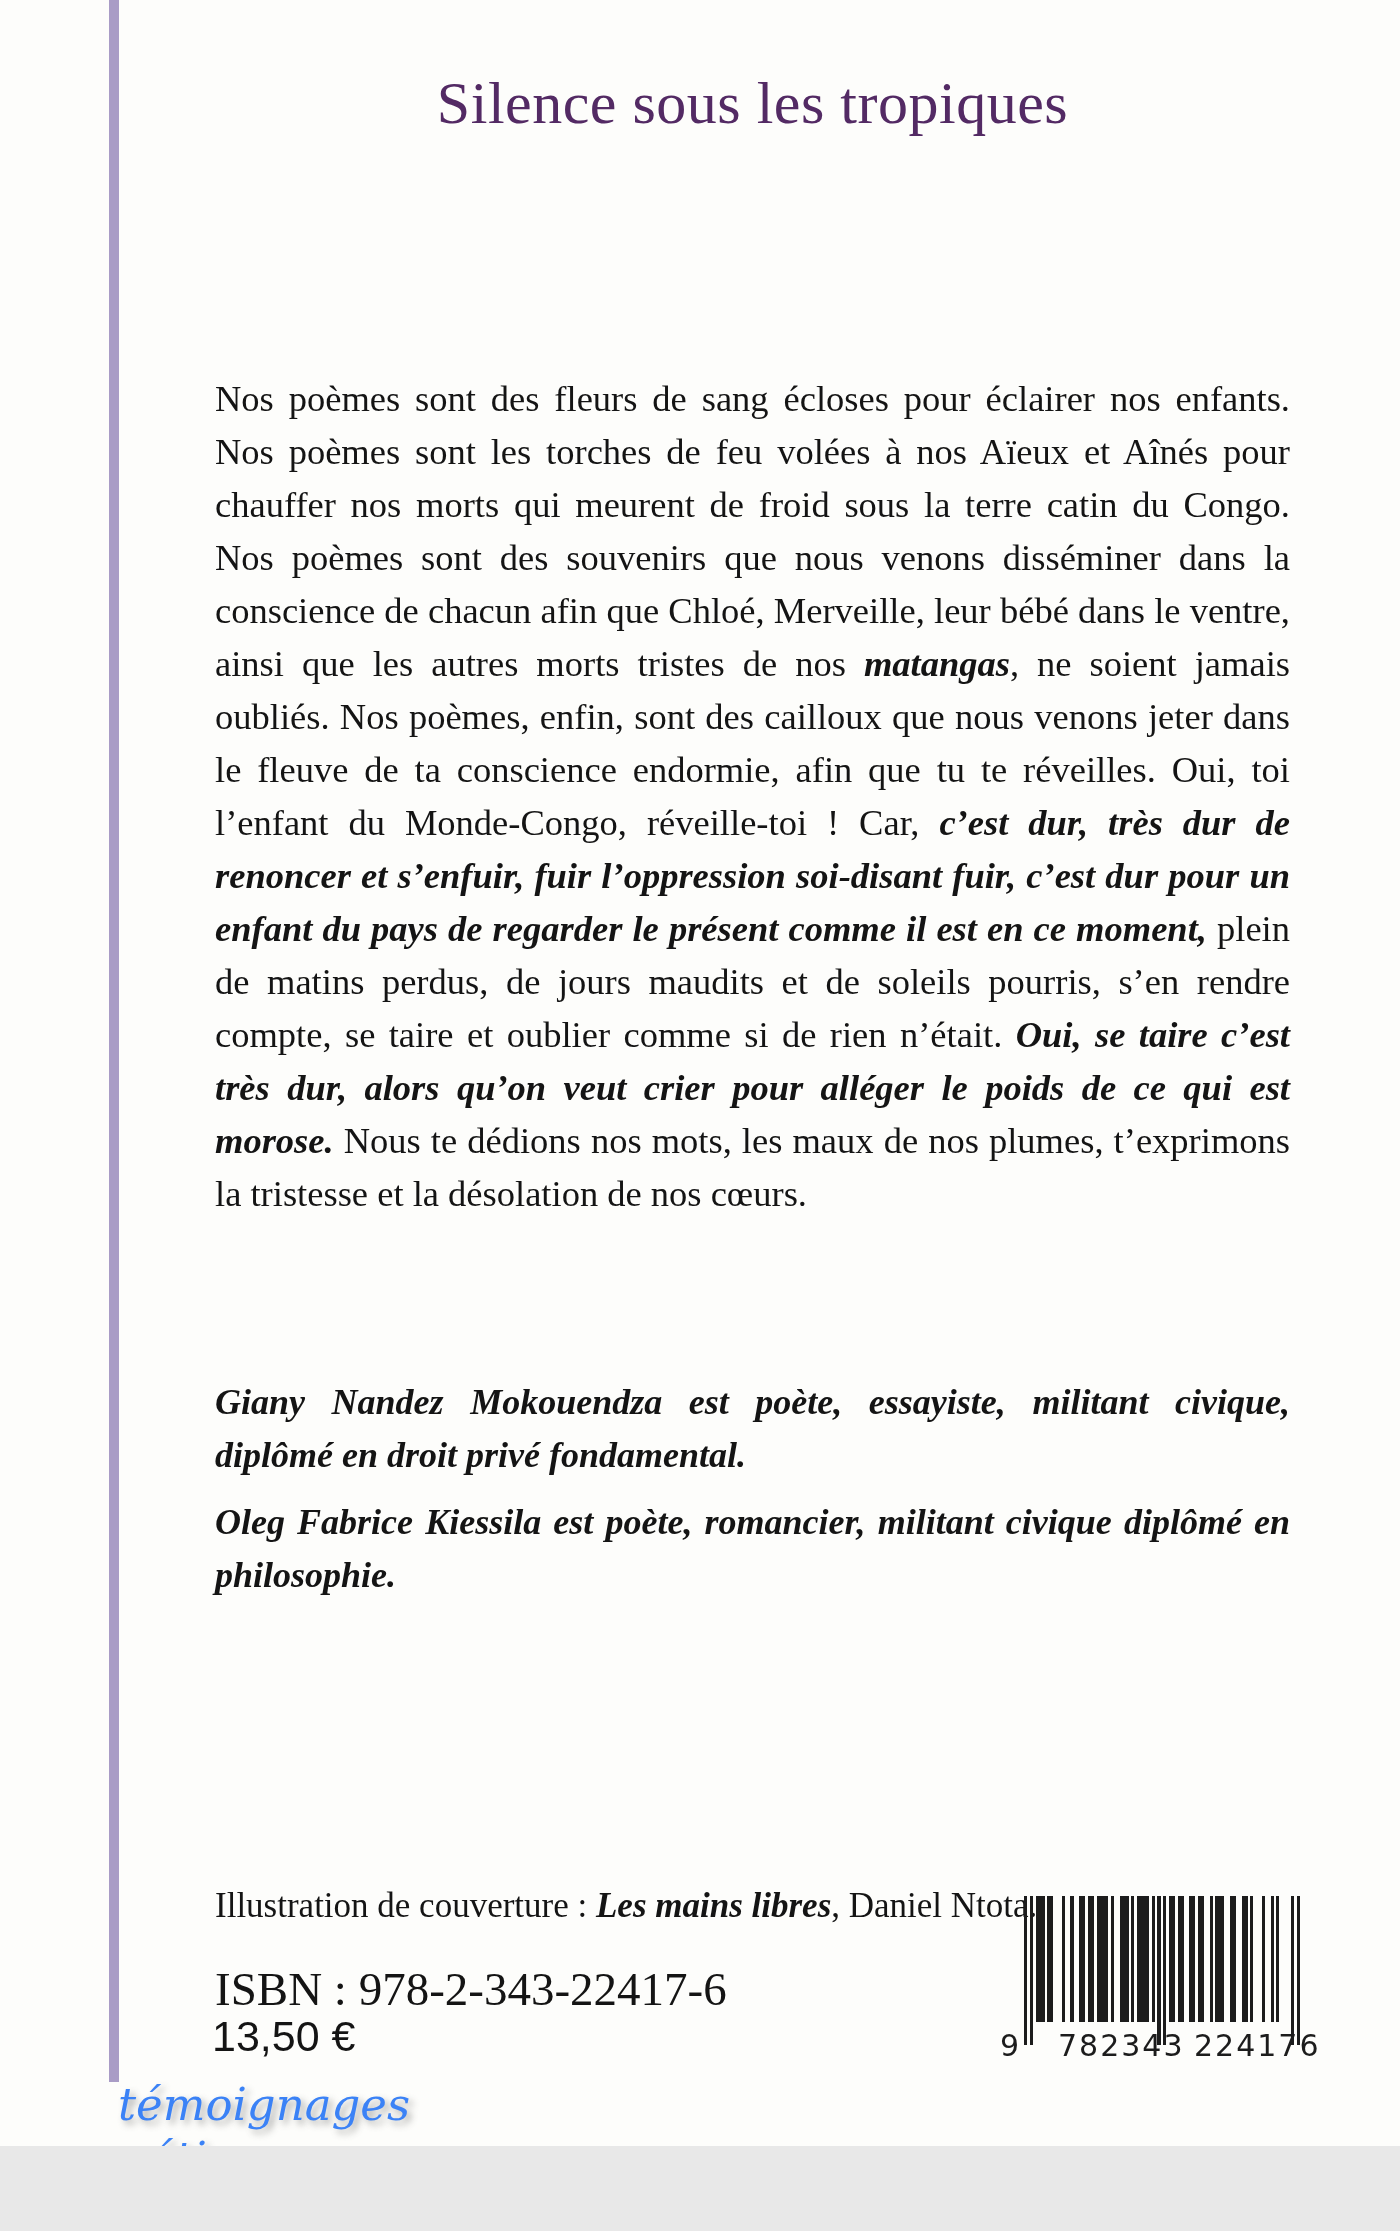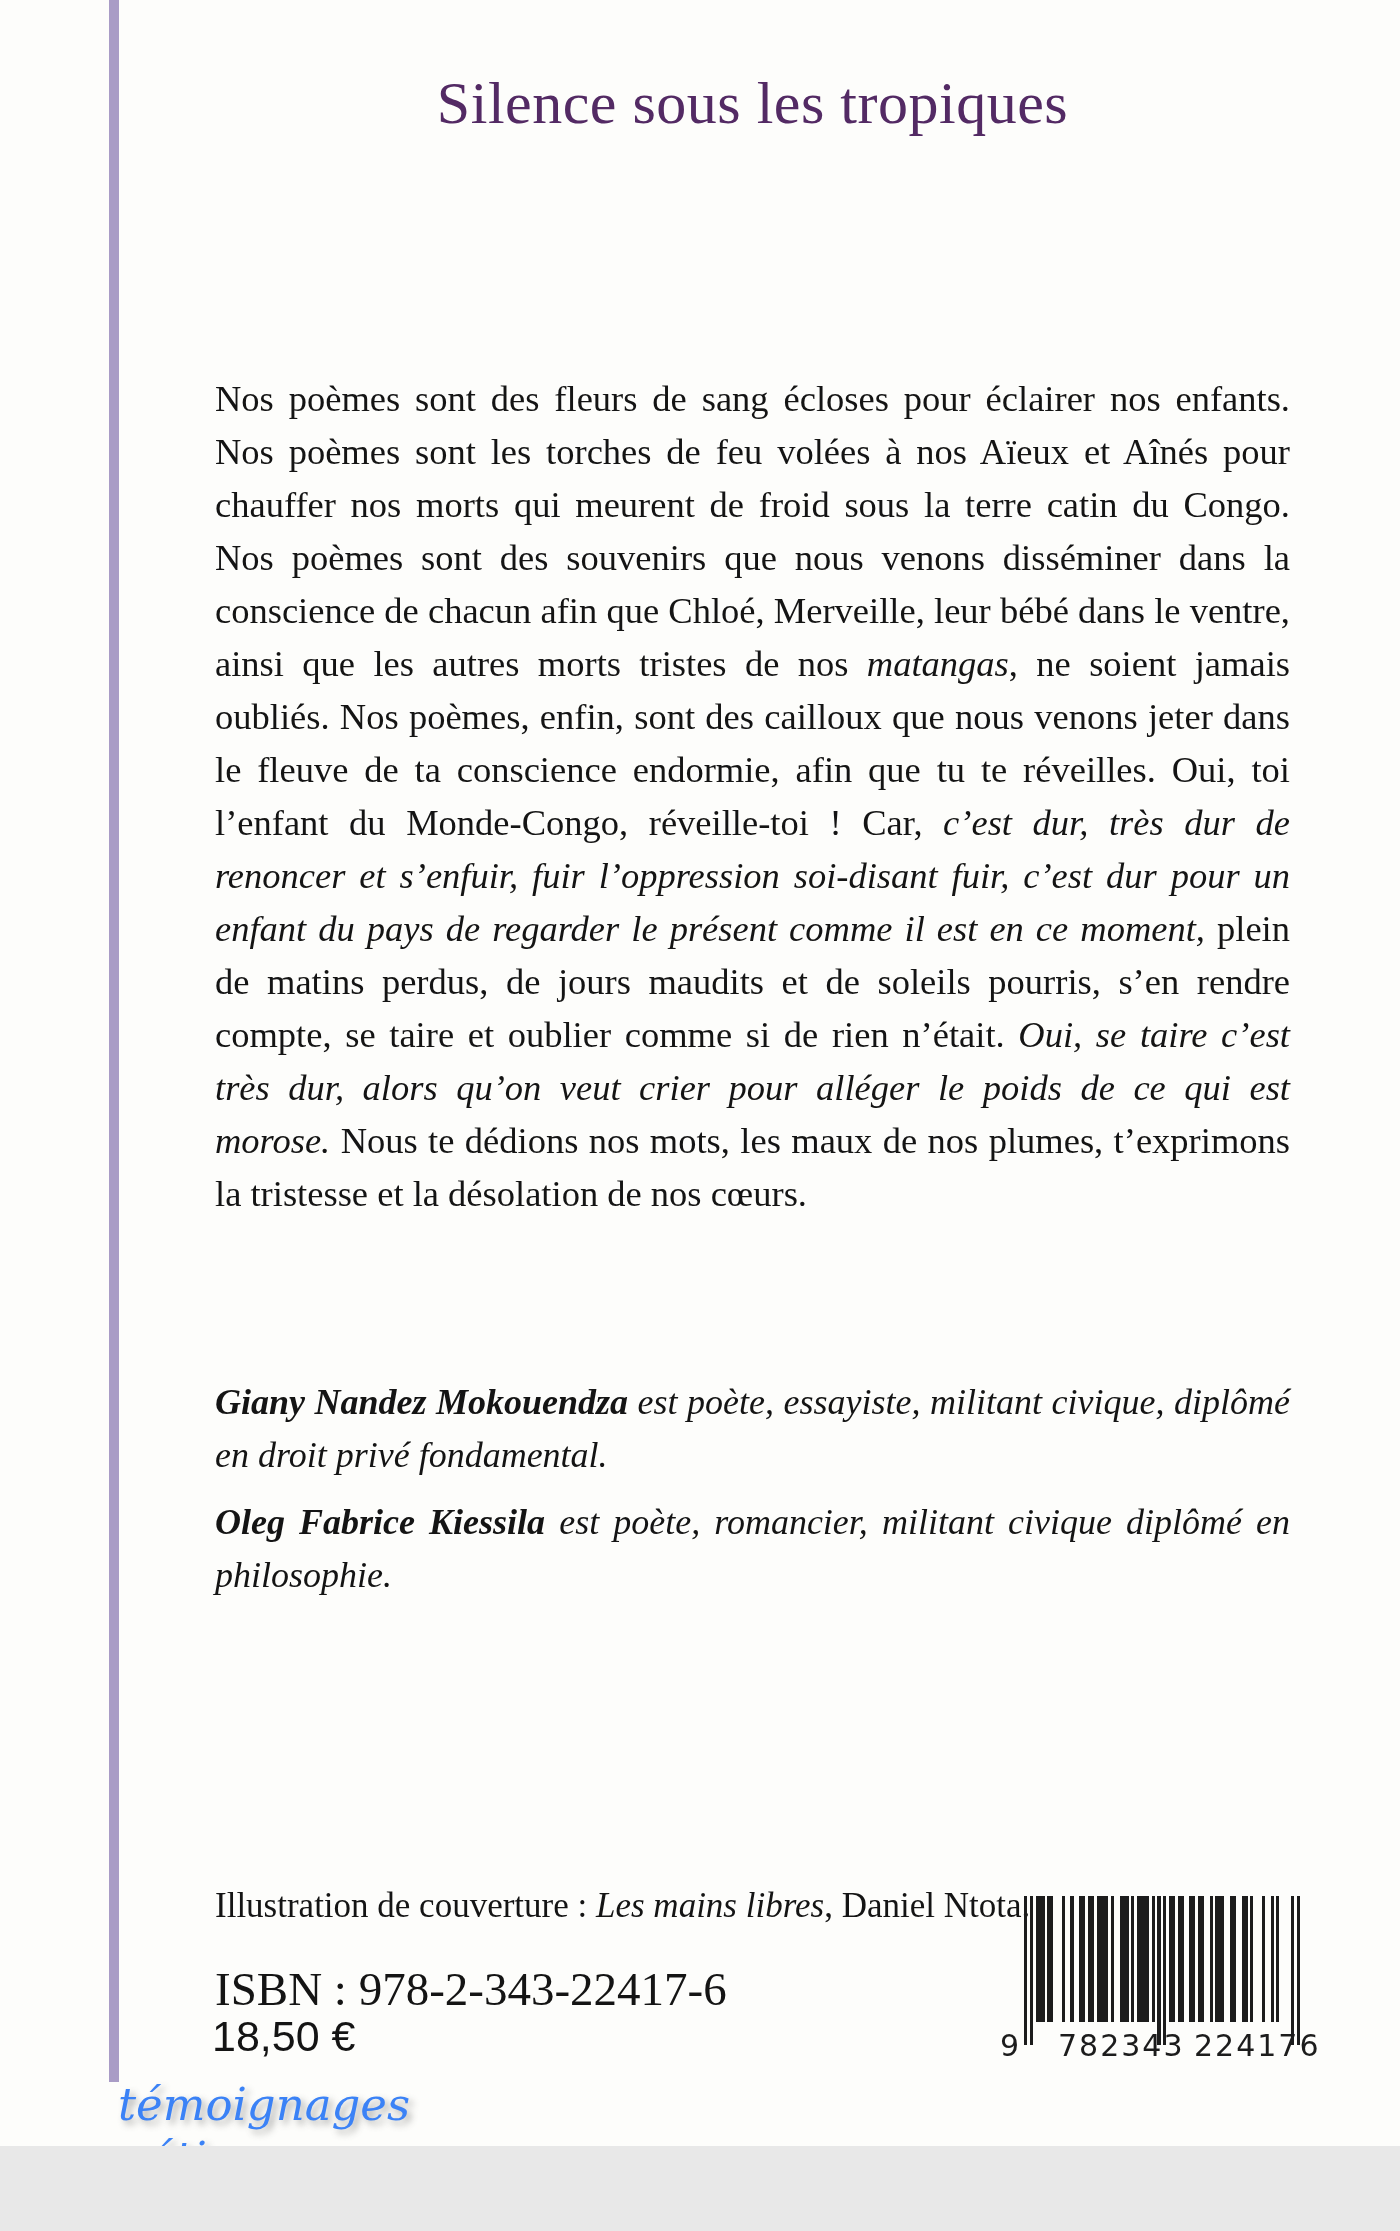--- a/index.html
+++ b/index.html
@@ -8,21 +8,21 @@
   .vline{position:absolute;left:109px;top:0;width:10px;height:2082px;background:#a99cc6;}
   .title{position:absolute;left:215px;top:70px;width:1075px;text-align:center;
          font-size:60px;line-height:66px;color:#532a64;letter-spacing:0.5px;}
   .subtitle{position:absolute;left:215px;top:170px;width:1075px;text-align:center;
             font-size:46px;line-height:60px;color:#532a64;}
   .blurb{position:absolute;left:215px;top:372px;width:1075px;
          font-size:36.5px;line-height:53px;text-align:justify;}
   .bio{position:absolute;left:215px;width:1075px;font-size:36px;line-height:53px;text-align:justify;}
   .bio1{top:1376px;} .bio2{top:1496px;}
   .seg-roman{font-style:normal;font-weight:normal;}
-  .seg-italic{font-style:italic;font-weight:normal;}
+  .seg-italic{font-style:italic;font-weight:bold;}
   .seg-bold-italic{font-style:italic;font-weight:bold;}
   .credit{position:absolute;left:215px;top:1886px;font-size:35px;}
   .isbn{position:absolute;left:215px;top:1962px;font-size:47px;}
   .price{position:absolute;left:212px;top:2012px;font-size:43px;
          font-family:"Liberation Sans",sans-serif;}
   .barcode{position:absolute;left:1000px;top:1896px;width:310px;height:160px;}
   .bars{position:absolute;left:24px;top:0;width:276px;height:150px;}
   .bars .m{position:absolute;top:0;background:#1c1c1c;}
   .bc-digit{position:absolute;font-family:"DejaVu Sans",sans-serif;font-size:30px;
             letter-spacing:2px;color:#1c1c1c;white-space:nowrap;}
@@ -50,21 +50,21 @@
   <div class="blurb"><span class="seg-roman">Nos poèmes sont des fleurs de sang écloses pour éclairer nos enfants. Nos poèmes sont les torches de feu volées à nos Aïeux et Aînés pour chauffer nos morts qui meurent de froid sous la terre catin du Congo. Nos poèmes sont des souvenirs que nous venons disséminer dans la conscience de chacun afin que Chloé, Merveille, leur bébé dans le ventre, ainsi que les autres morts tristes de nos </span><span class="seg-italic">matangas</span><span class="seg-roman">, ne soient jamais oubliés. Nos poèmes, enfin, sont des cailloux que nous venons jeter dans le fleuve de ta conscience endormie, afin que tu te réveilles. Oui, toi l’enfant du Monde-Congo, réveille-toi ! Car, </span><span class="seg-italic">c’est dur, très dur de renoncer et s’enfuir, fuir l’oppression soi-disant fuir, c’est dur pour un enfant du pays de regarder le présent comme il est en ce moment,</span><span class="seg-roman"> plein de matins perdus, de jours maudits et de soleils pourris, s’en rendre compte, se taire et oublier comme si de rien n’était. </span><span class="seg-italic">Oui, se taire c’est très dur, alors qu’on veut crier pour alléger le poids de ce qui est morose.</span><span class="seg-roman"> Nous te dédions nos mots, les maux de nos plumes, t’exprimons la tristesse et la désolation de nos cœurs.</span></div>
 
   <div class="bio bio1"><span class="seg-bold-italic">Giany Nandez Mokouendza</span><span class="seg-italic"> est poète, essayiste, militant civique, diplômé en droit privé fondamental.</span></div>
 
   <div class="bio bio2"><span class="seg-bold-italic">Oleg Fabrice Kiessila</span><span class="seg-italic"> est poète, romancier, militant civique diplômé en philosophie.</span></div>
 
   <div class="credit"><span class="seg-roman">Illustration de couverture : </span><span class="seg-italic">Les mains libres</span><span class="seg-roman">, Daniel Ntota.</span></div>
 
   <div class="isbn">ISBN : 978-2-343-22417-6</div>
 
-  <div class="price">18,50 €</div>
+  <div class="price">13,50 €</div>
 
   <div class="barcode">
     <div class="bars" id="bars">
         <div class="m" style="left: 0px; width: 3.2px; height: 149px;"></div>
         <div class="m" style="left: 5.8px; width: 3.2px; height: 149px;"></div>
         <div class="m" style="left: 11.6px; width: 3.2px; height: 126px;"></div>
         <div class="m" style="left: 14.5px; width: 3.2px; height: 126px;"></div>
         <div class="m" style="left: 17.4px; width: 3.2px; height: 126px;"></div>
         <div class="m" style="left: 23.2px; width: 3.2px; height: 126px;"></div>
         <div class="m" style="left: 26.1px; width: 3.2px; height: 126px;"></div>

